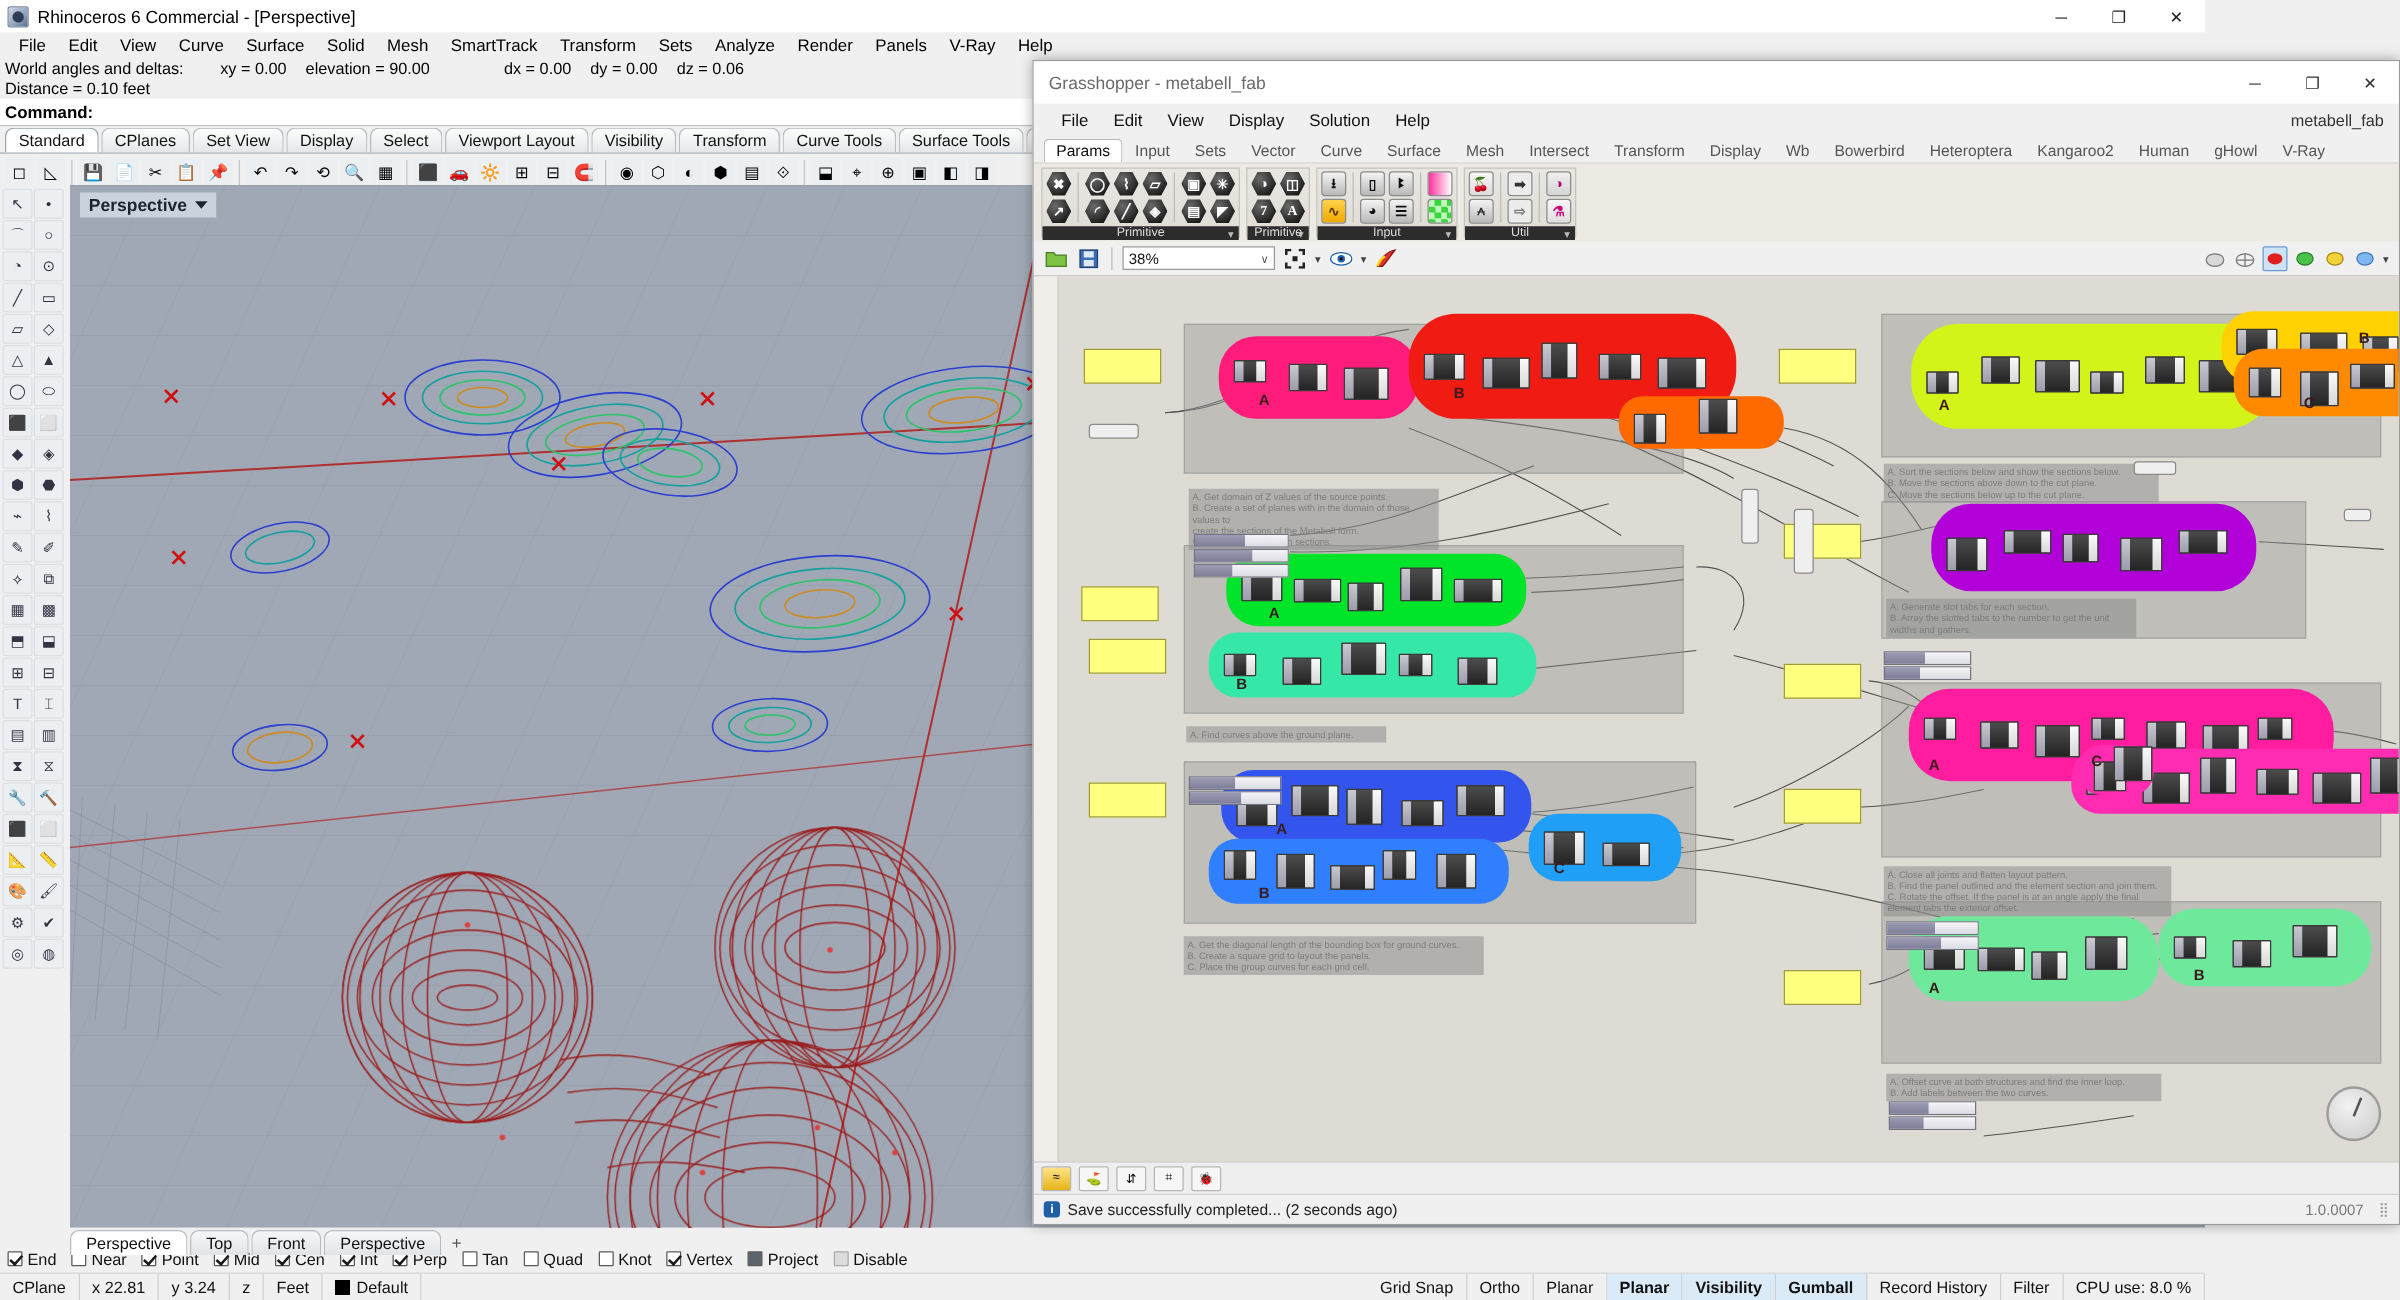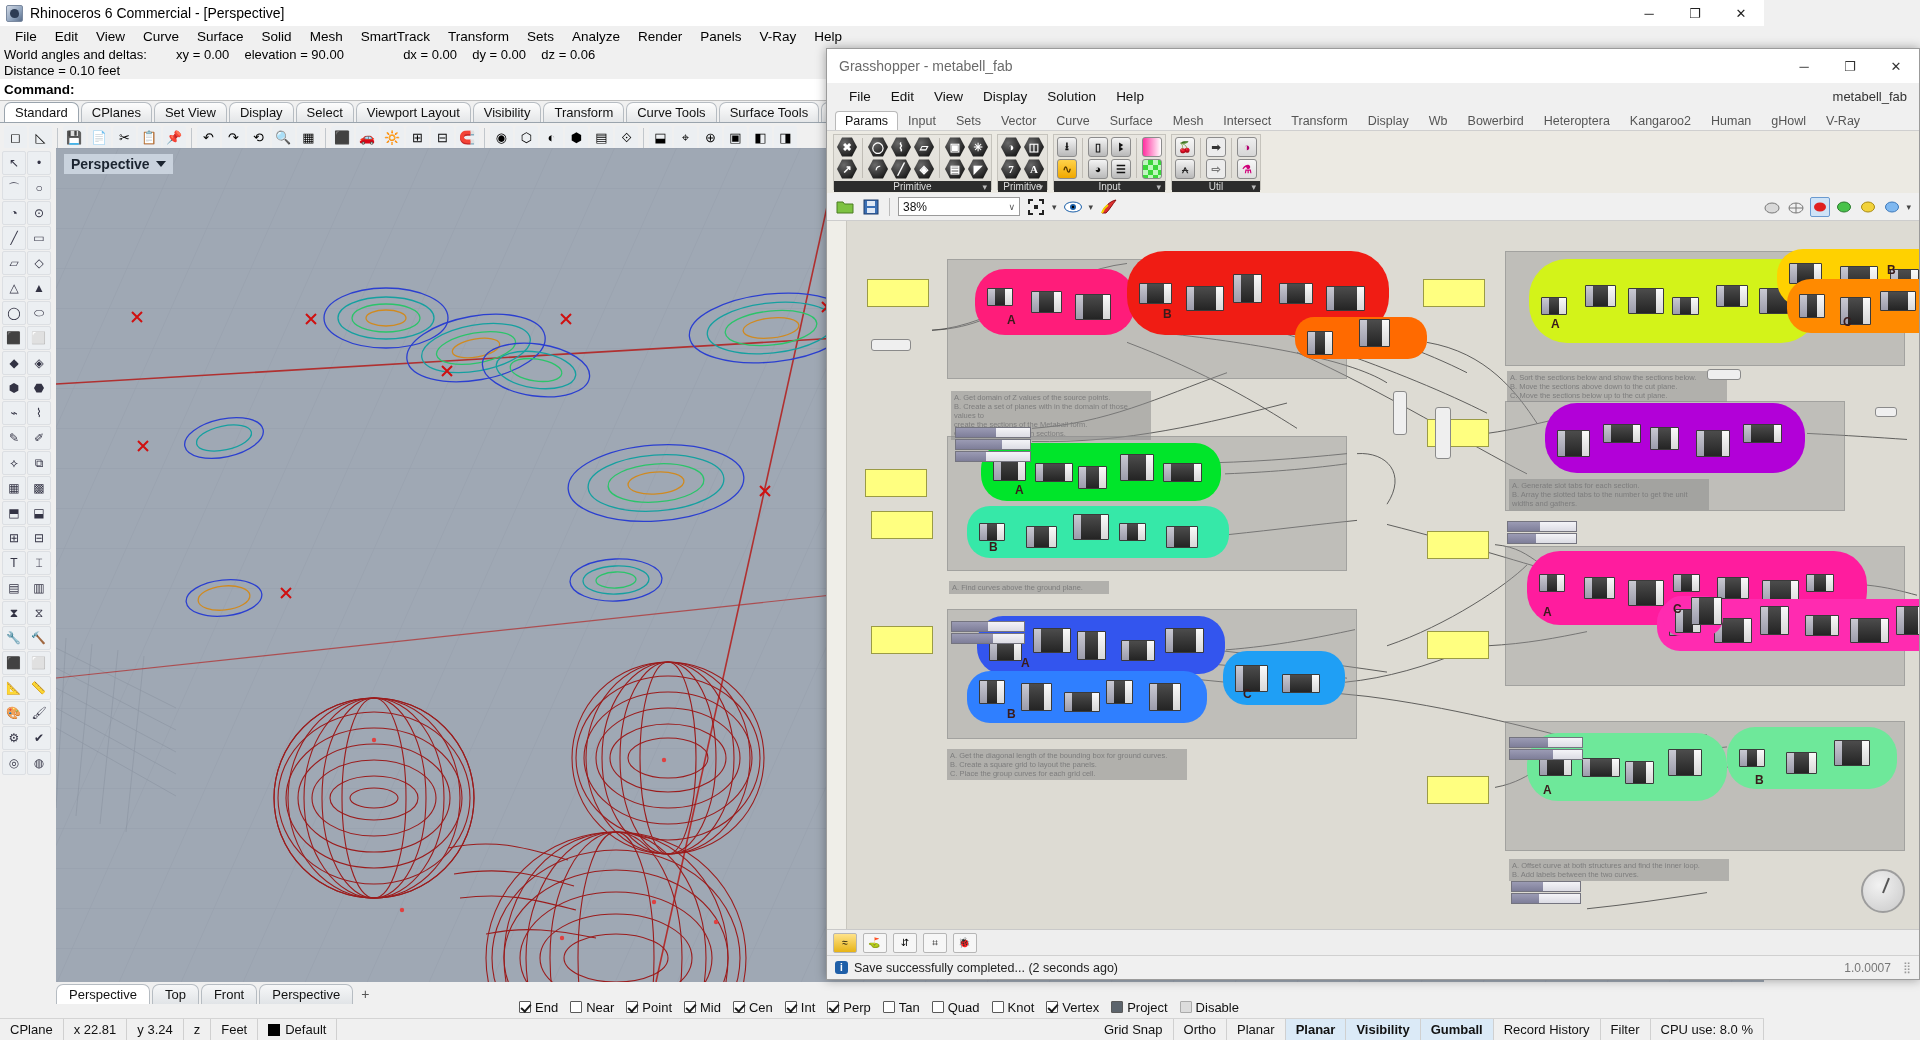--- a/index.html
+++ b/index.html
@@ -104,21 +104,21 @@
     border:1px solid #b6bcc2; border-bottom:none; border-radius:7px 7px 0 0;
     margin-right:2px; color:#111;
   }
   .vp-tab.active { background:#fff; }
   .vp-plus { font-size:14px; color:#555; padding:2px 6px; }
 
   
   .osnap-bar {
     position:absolute; left:0; right:0; bottom:22px; height:22px;
     display:flex; align-items:center; padding-left:6px; gap:0;
-    background:#f0f0f0; font-size:13px; color:#111;justify-content:center;
+    background:#f0f0f0; font-size:13px; color:#111;
   }
   .osnap-item { display:flex; align-items:center; gap:4px; margin-right:12px; white-space:nowrap; }
   .cb { width:12px;height:12px; border:1px solid #5a5a5a; background:#fff; display:inline-block;
         position:relative; border-radius:1px; }
   .cb.on::after {
     content:""; position:absolute; left:3px; top:0px; width:4px; height:8px;
     border:solid #1a1a1a; border-width:0 2px 2px 0; transform:rotate(42deg);
   }
   .cb.filled { background:#5c646c; }
   .cb.dim { background:#dcdcdc; border-color:#aaa; }
@@ -1379,20 +1379,23 @@
 C. Get spacing between sections.</div>
           <div class="note" style="left: 122px; top: 360px; width: 160px;">A. Find curves above the ground plane.</div>
           <div class="note" style="left: 120px; top: 528px; width: 240px;">A. Get the diagonal length of the bounding box for ground curves.
 B. Create a square grid to layout the panels.
 C. Place the group curves for each grid cell.</div>
           <div class="note" style="left: 680px; top: 150px; width: 220px;">A. Sort the sections below and show the sections below.
 B. Move the sections above down to the cut plane.
 C. Move the sections below up to the cut plane.</div>
           <div class="note" style="left: 682px; top: 258px; width: 200px;">A. Generate slot tabs for each section.
 B. Array the slotted tabs to the number to get the unit widths and gathers.</div>
+          <div class="note" style="left: 680px; top: 472px; width: 230px;">A. Close all joints and flatten layout pattern.
+B. Find the panel outlined and the element section and join them.
+C. Rotate the offset. If the panel is at an angle apply the final element tabs the exterior offset.</div>
           <div class="note" style="left: 682px; top: 638px; width: 220px;">A. Offset curve at both structures and find the inner loop.
 B. Add labels between the two curves.</div>
           <div class="slider" style="left: 128px; top: 206px; width: 76px;">
             <span class="fill" style="width: 40px;"></span>
             <span class="rest"></span>
           </div>
           <div class="slider" style="left: 128px; top: 218px; width: 76px;">
             <span class="fill" style="width: 46px;"></span>
             <span class="rest"></span>
           </div>

